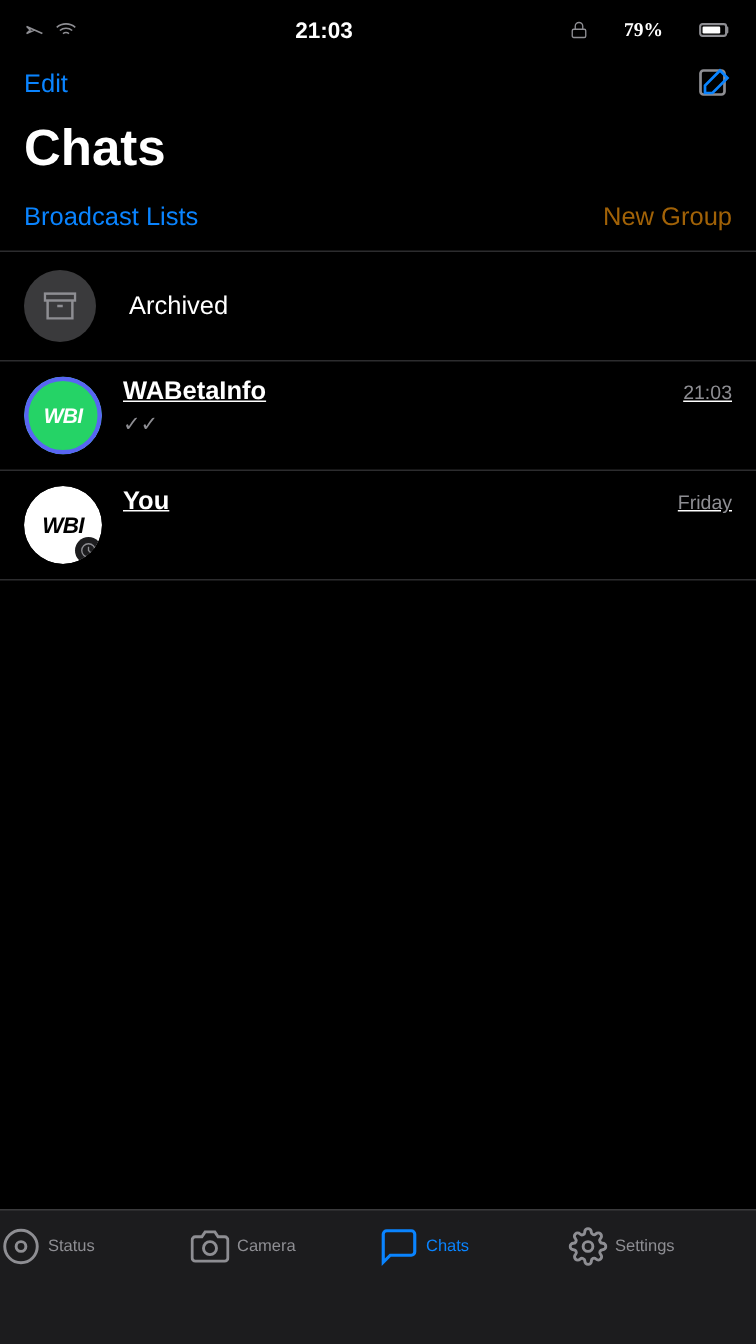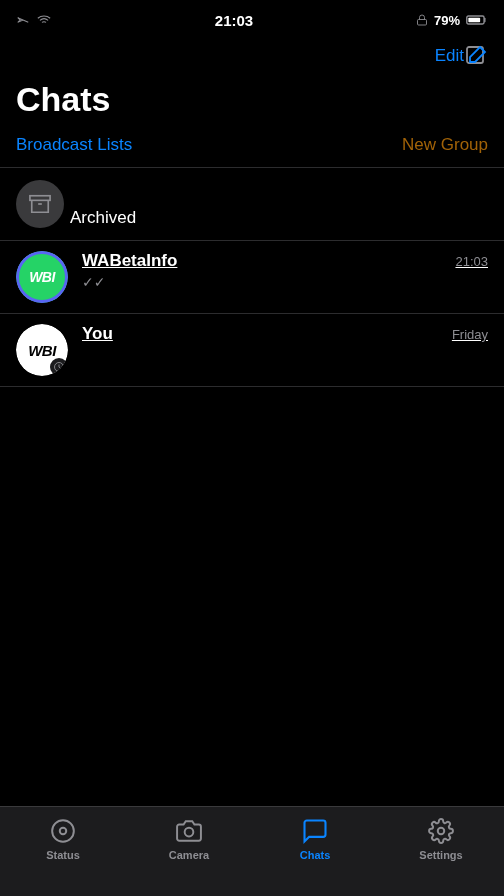--- a/index.html
+++ b/index.html
@@ -30,29 +30,30 @@
       font-size: 13px;
       font-weight: 600;
     }
     .status-bar-center {
       font-size: 15px;
       font-weight: 600;
     }
     .status-bar-right {
       display: flex;
       align-items: center;
-      gap: 6px;
+      gap: 24px;
       font-size: 13px;
       font-weight: 600;
+      font-family: Liberation Serif, serif;
     }
 
     
     .header {
       display: flex;
-      justify-content: flex-end;
+      justify-content: space-between;
       align-items: center;
       padding: 4px 16px 8px 16px;
     }
     .header-edit {
       color: #0A84FF;
       font-size: 17px;
       cursor: pointer;
     }
 
     
@@ -84,24 +85,24 @@
 
     
     .chat-list {
       display: flex;
       flex-direction: column;
     }
 
     
     .archived-row {
       display: flex;
-      align-items: flex-end;
+      align-items: center;
       padding: 12px 16px;
       border-bottom: 0.5px solid #2c2c2e;
-      gap: 6px;
+      gap: 22px;
       cursor: pointer;
     }
     .archived-icon {
       width: 48px;
       height: 48px;
       background: #3a3a3c;
       border-radius: 50%;
       display: flex;
       align-items: center;
       justify-content: center;
@@ -200,26 +201,25 @@
       height: 90px;
       background: #1c1c1e;
       border-top: 0.5px solid #3a3a3c;
       display: flex;
       align-items: flex-start;
       justify-content: space-around;
       padding-top: 10px;
     }
     .nav-item {
       display: flex;
-      flex-direction: column;
+      flex-direction: row;
       align-items: center;
       gap: 4px;
       cursor: pointer;
       flex: 1;
-      font-weight: bold;
     }
     .nav-icon {
       width: 28px;
       height: 28px;
       display: flex;
       align-items: center;
       justify-content: center;
     }
     .nav-label {
       font-size: 11px;

